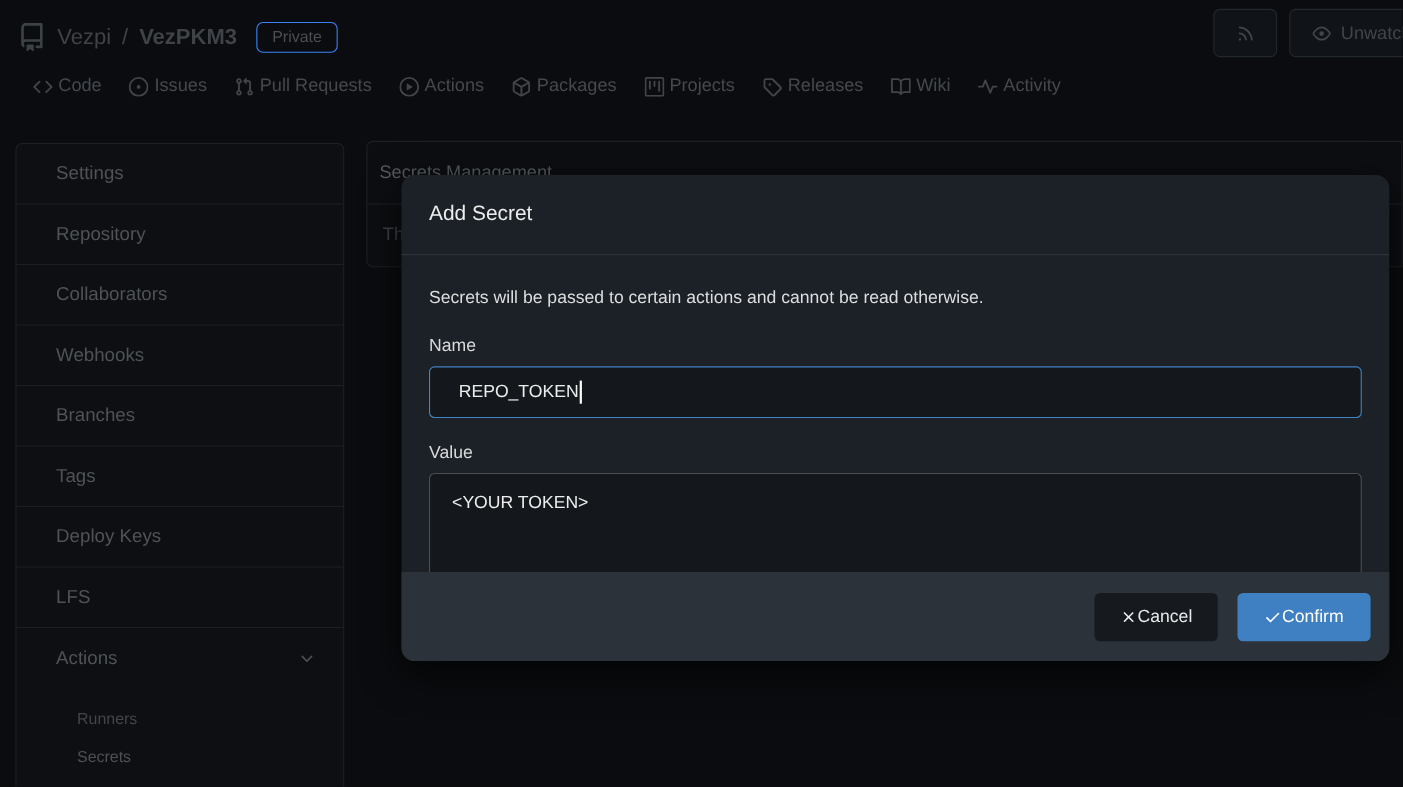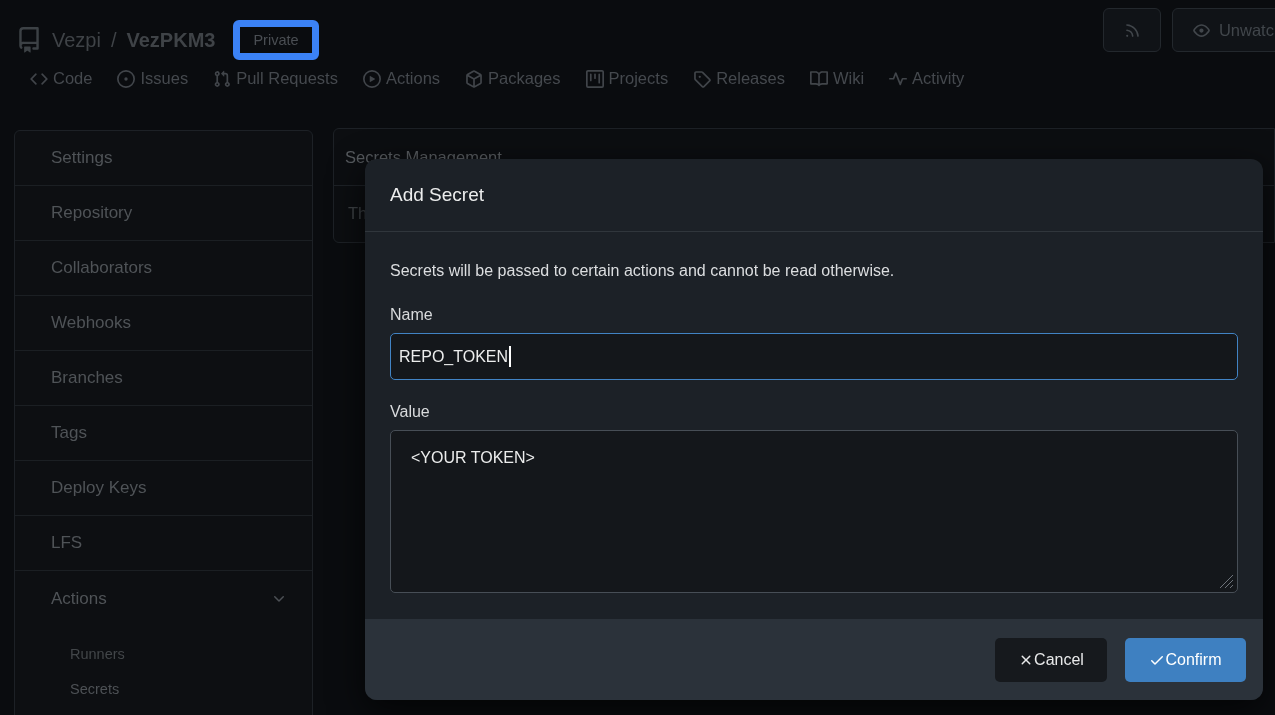--- a/index.html
+++ b/index.html
@@ -15,21 +15,21 @@
   
   .bg-page { position:absolute; inset:0; }
 
   .top-header { position:absolute; top:0; left:0; width:100%; height:60px; }
   .repo-title { position:absolute; left:16px; top:20px; display:flex; align-items:center; gap:10px; color:#3f4347; }
   .repo-title .repo-icon { color:#3c4145; }
   .repo-title .t { font-size:20px; }
   .repo-title .bold { font-weight:bold; }
   .badge {
     margin-left:8px; font-size:14.5px; color:#4a4e53;
-    border:7px solid #3b82f6; border-radius:6px; padding:5px 13px;
+    border:1px solid #3b82f6; border-radius:6px; padding:5px 13px;
   }
   .hdr-btn {
     position:absolute; top:8px; height:44px; display:flex; align-items:center; justify-content:center;
     gap:9px; background:#101317; border:1px solid #23282d; border-radius:6px;
     color:#41464b; font-size:16.5px;
   }
   .hdr-btn.rss { left:1103px; width:58px; }
   .hdr-btn.unwatch { left:1172px; width:132px; }
 
   .repo-nav { position:absolute; top:69px; left:30px; display:flex; gap:25px; }
@@ -62,38 +62,38 @@
   .content-panel .panel-head {
     height:57px; display:flex; align-items:center; padding-left:11px;
     color:#575b5f; font-size:16.5px; border-bottom:1px solid #1d2126;
   }
   .content-panel .panel-body {
     padding:18px 0 0 14px; color:#3e4246; font-size:16.5px;
   }
 
   
   .modal {
-    position:absolute; left:365px; top:159px; width:898px; height:541px;
+    position:absolute; left:365px; top:159px; width:898px; height:442px;
     background:#1c2127; border-radius:12px;
     box-shadow:0 10px 35px rgba(0,0,0,.7);
     color:#e3e5e7;
   }
   .modal-header {
     position:absolute; top:0; left:0; width:100%; height:73px;
     display:flex; align-items:center; padding-left:25px;
     border-bottom:1px solid #30363c; font-size:19px; color:#eceded;
   }
   .modal-desc { position:absolute; top:103px; left:25px; right:25px; font-size:16px; color:#dcdee0; }
   .field-label { position:absolute; left:25px; font-size:16px; color:#d8dadc; }
   .label-name { top:147px; }
   .label-value { top:244px; }
   .fake-input {
     position:absolute; top:174px; left:25px; width:848px; height:47px;
     background:#14171b; border:1px solid #4183c4; border-radius:5px;
-    display:flex; align-items:center; padding-left:8px;
+    display:flex; align-items:center; padding-left:26px;
     font-size:16px; color:#eceded;
   }
   .caret { display:inline-block; width:1.5px; height:21px; background:#ffffff; margin-left:1px; vertical-align:middle; }
   .fake-textarea {
     position:absolute; top:271px; left:25px; width:848px; height:163px;
     background:#14171b; border:1px solid #474e56; border-radius:5px;
     padding:18px 20px; font-size:16px; color:#eceded;
   }
   .resize-handle { position:absolute; right:3px; bottom:3px; color:#6d737a; }
   .modal-footer {

